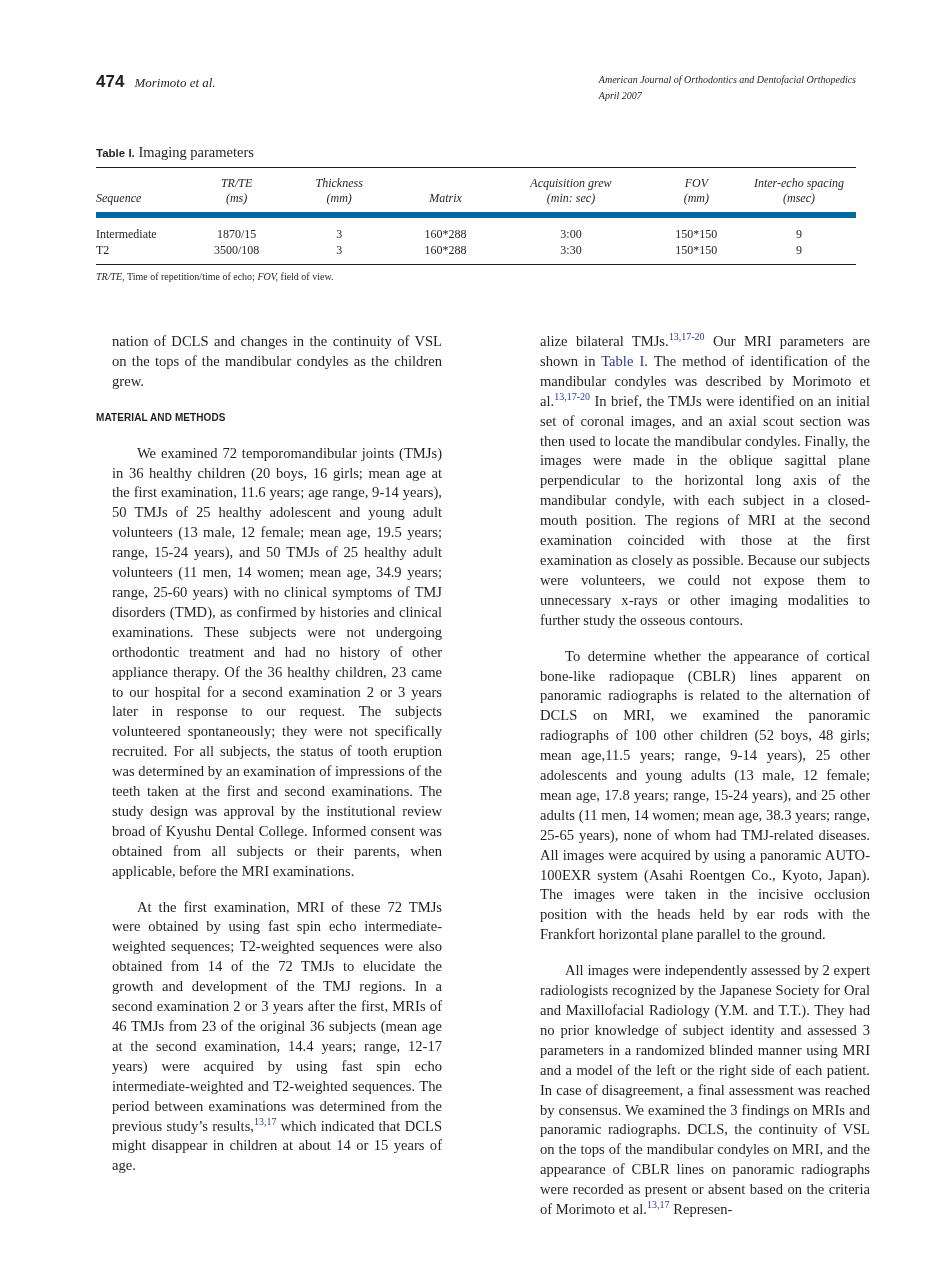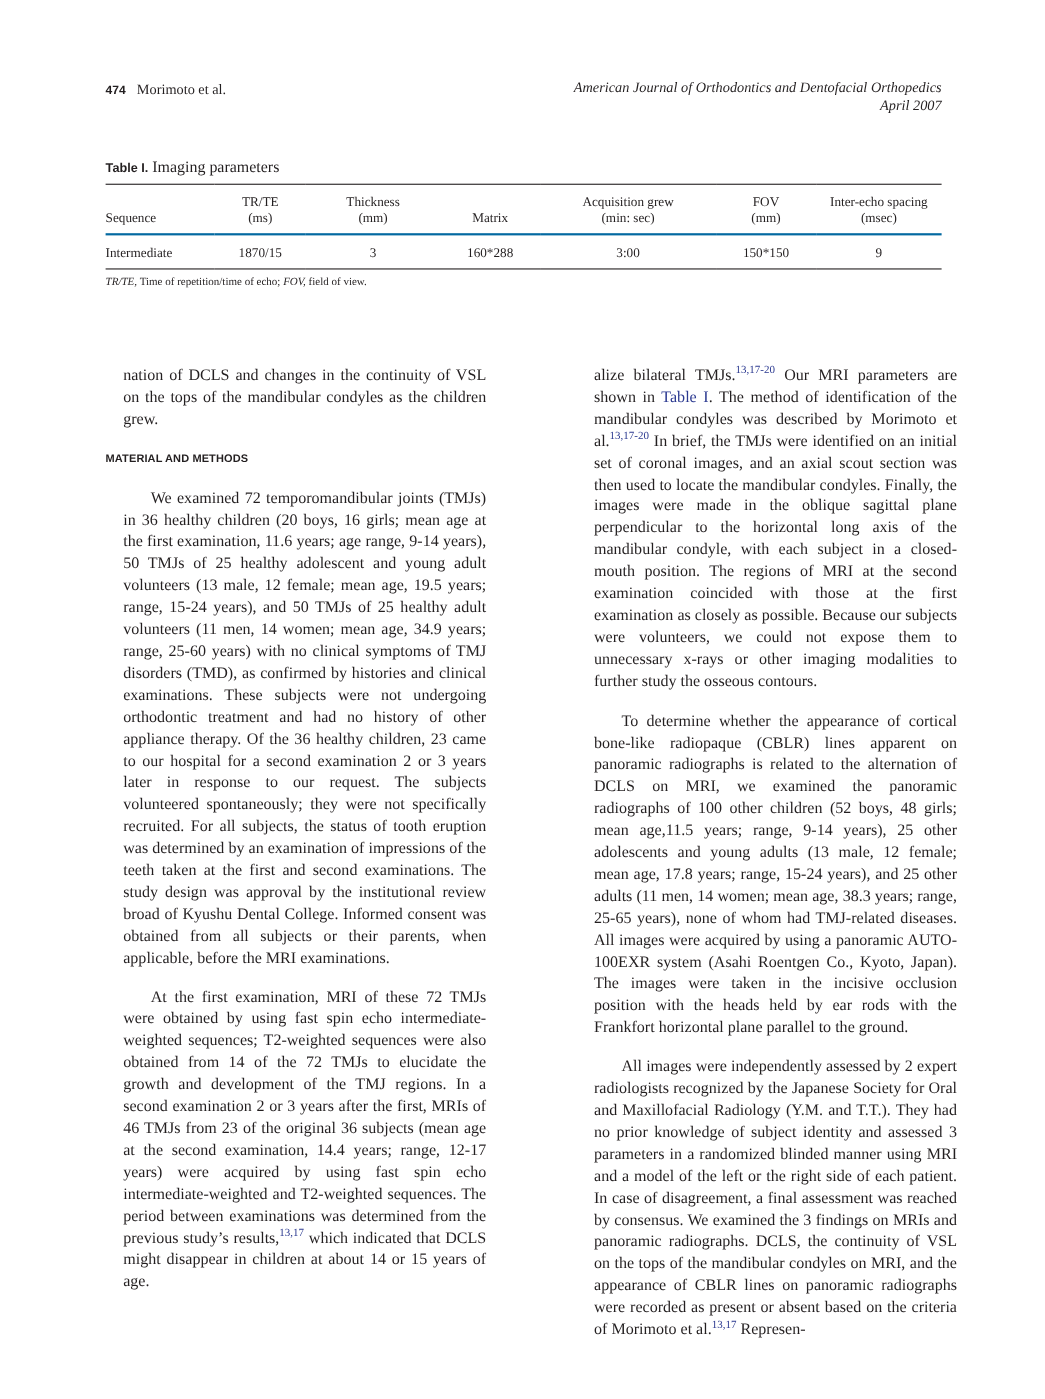--- a/index.html
+++ b/index.html
@@ -1,29 +1,29 @@
 <!DOCTYPE html>
 <html><head>
 <meta charset="utf-8">
 <style>
   html, body { margin: 0; padding: 0; background: #ffffff; }
   body { width: 950px; height: 1272px; position: relative; overflow: hidden; color: #231f20; font-family: "Liberation Serif", serif; }
 
   .running-head { position: absolute; top: 72px; left: 96px; right: 94px; height: 40px; }
-  .page-number { font-family: "Liberation Sans", sans-serif; font-weight: bold; font-size: 11px; }
-  .head-author { font-size: 13px; margin-left: 6px; text-align: right; }
+  .page-number { font-family: "Liberation Sans", sans-serif; font-weight: bold; font-size: 17px; }
+  .head-author { font-style: italic; font-size: 13px; margin-left: 6px; text-align: right; }
   .head-left { position: absolute; left: 0; top: 0; }
-  .head-right { position: absolute; right: 0; top: 0; text-align: right; font-style: italic; font-size: 13px; line-height: 16px; }
+  .head-right { position: absolute; right: 0; top: 0; text-align: left; font-style: italic; font-size: 10px; line-height: 16px; }
 
   .table-block { position: absolute; top: 144px; left: 96px; right: 94px; }
   .table-caption { font-size: 14.5px; margin-bottom: 6px; }
   .table-label { font-family: "Liberation Sans", sans-serif; font-weight: bold; font-size: 11.5px; }
   table.params { width: 100%; border-collapse: collapse; font-size: 12px; }
   table.params thead tr.top th { border-top: 1px solid #231f20; padding-top: 8px; }
-  table.params th { font-weight: normal; line-height: 15px; vertical-align: bottom; padding: 0 0 6px 0; text-align: center; border-bottom: 2px solid #0369a1; }
+  table.params th { font-weight: normal; font-style: italic; line-height: 15px; vertical-align: bottom; padding: 0 0 6px 0; text-align: center; border-bottom: 6px solid #0369a1; }
   table.params th:first-child, table.params td:first-child { text-align: left; }
   table.params td { text-align: center; padding: 0; line-height: 16px; }
   table.params tbody tr:first-child td { padding-top: 8px; }
   table.params tbody tr:last-child td { padding-bottom: 6px; border-bottom: 1px solid #231f20; }
   .table-footnote { font-size: 10px; margin-top: 6px; }
   .table-footnote i { font-style: italic; }
 
   .col { position: absolute; top: 316px; width: 362px; font-size: 14.6px; line-height: 19.9px; text-align: justify; }
   .col-left { left: 96px; }
   .col-right { left: 524px; }
@@ -88,20 +88,29 @@
     <tbody>
       <tr>
         <td>Intermediate</td>
         <td>1870/15</td>
         <td>3</td>
         <td>160*288</td>
         <td>3:00</td>
         <td>150*150</td>
         <td>9</td>
       </tr>
+      <tr>
+        <td>T2</td>
+        <td>3500/108</td>
+        <td>3</td>
+        <td>160*288</td>
+        <td>3:30</td>
+        <td>150*150</td>
+        <td>9</td>
+      </tr>
     </tbody>
   </table>
   <div class="table-footnote">
     <i>TR/TE,</i><span> Time of repetition/time of echo; </span><i>FOV,</i><span> field of view.</span>
   </div>
 </div>
 
 <div class="col col-left">
   <p>nation of DCLS and changes in the continuity of VSL on the tops of the mandibular condyles as the children grew.</p>
   <div class="section-heading">MATERIAL AND METHODS</div>

